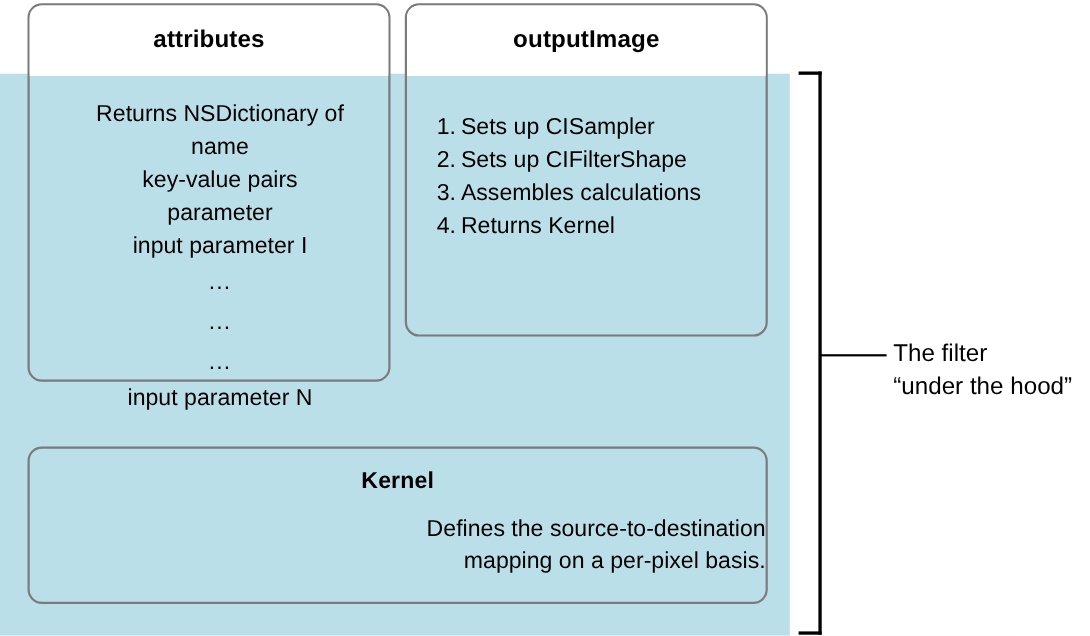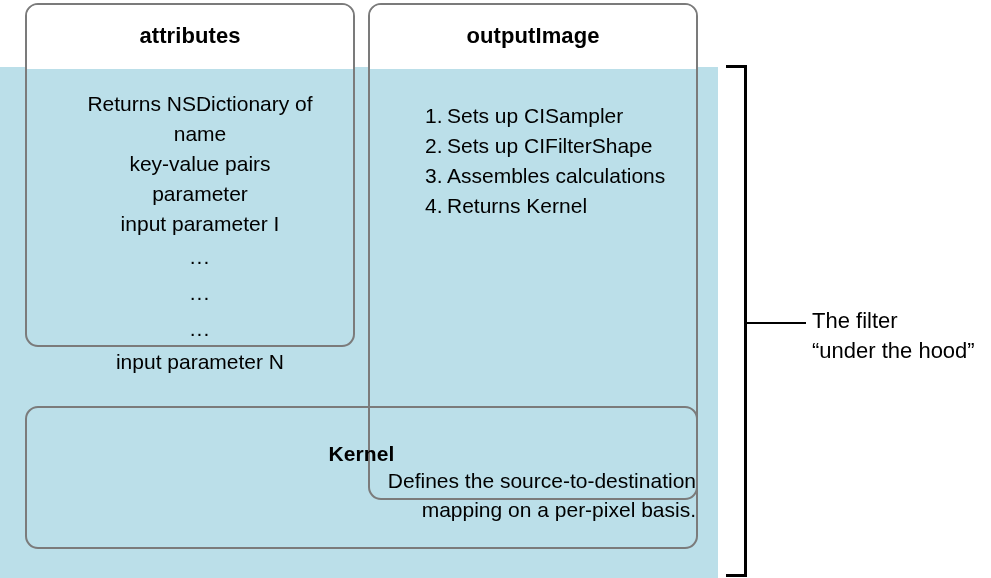--- a/index.html
+++ b/index.html
@@ -62,21 +62,21 @@
   #attributes-box {
     left: 25px;
     top: 3px;
     width: 330px;
     height: 344px;
   }
   #outputimage-box {
     left: 368px;
     top: 3px;
     width: 330px;
-    height: 497px;
+    height: 303px;
   }
   #kernel-box {
     left: 25px;
     top: 406px;
     width: 673px;
     height: 143px;
   }
 
   .attr-list {
     position: absolute;
@@ -100,31 +100,29 @@
     position: absolute;
     left: 27px;
     top: 96px;
     right: 10px;
     z-index: 2;
   }
   .steps-list .step {
     font-size: 21px;
     line-height: 30px;
     white-space: nowrap;
-    margin-left: 28px;
   }
   .steps-list .step .num {
     display: inline-block;
     min-width: 22px;
   }
 
   #kernel-box .box-title {
     top: 18px;
     font-size: 21px;
-    margin-top: 16px;
   }
   .kernel-body {
     position: absolute;
     left: 0;
     right: 0;
     top: 58px;
     text-align: right;
     z-index: 2;
   }
   .kernel-body .line {

